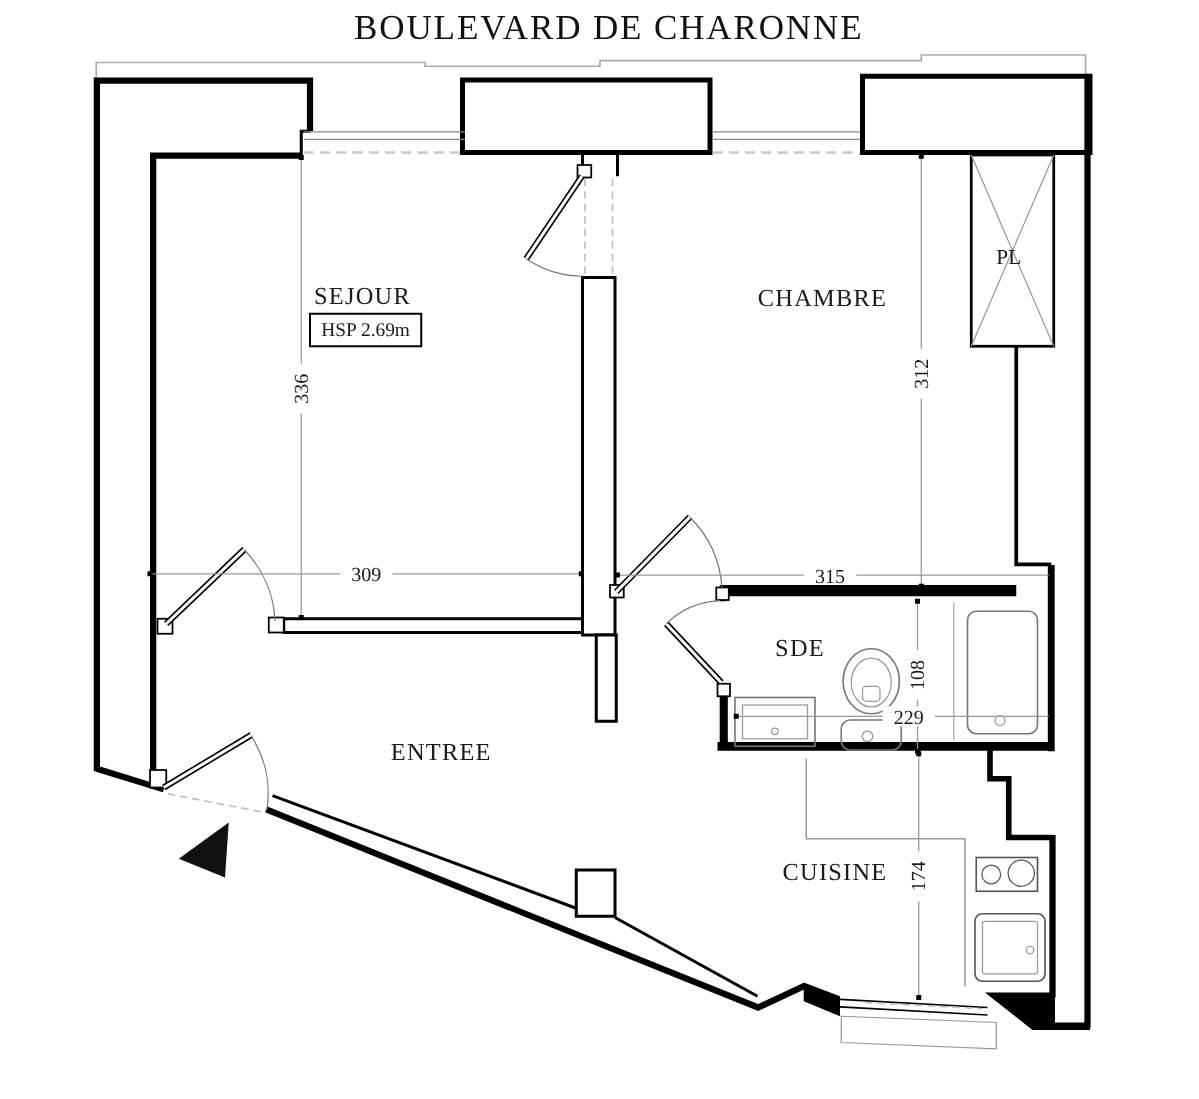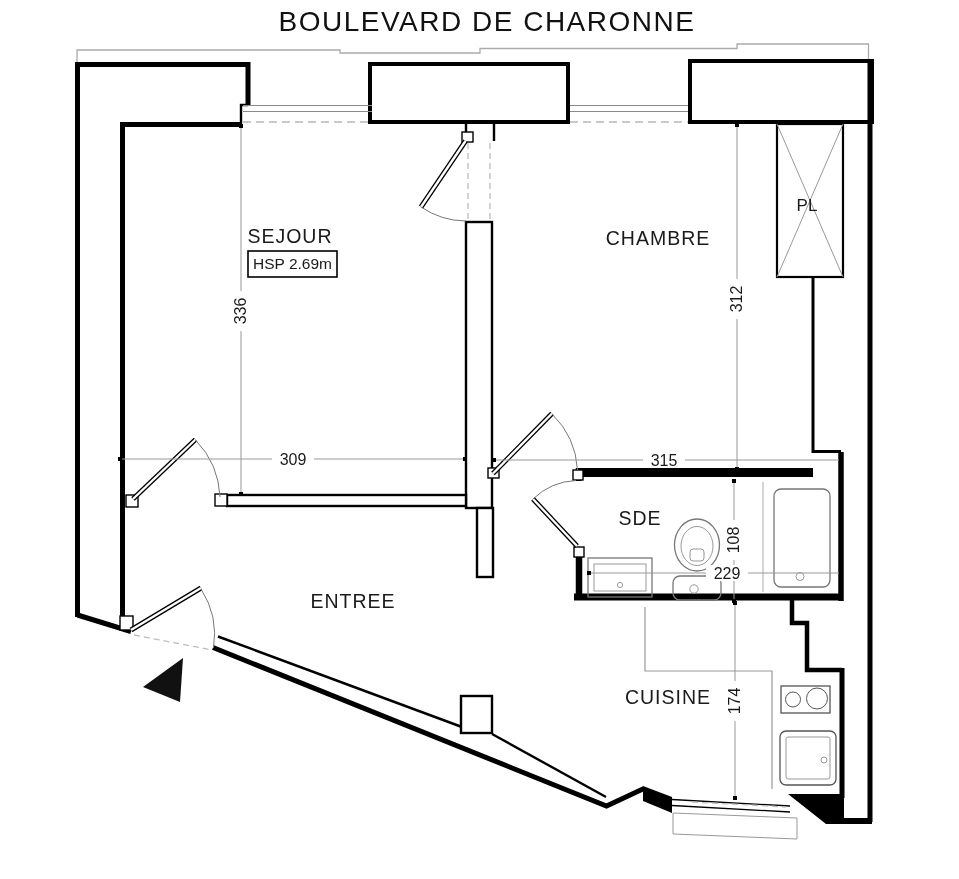--- a/index.html
+++ b/index.html
@@ -1,17 +1,17 @@
 <!DOCTYPE html>
 <html><head>
 <meta charset="utf-8">
 <style>
   html,body{margin:0;padding:0;background:#fff;}
   #plan{position:relative;width:959px;height:879px;background:#ffffff;overflow:hidden;
-        font-family:Liberation Sans, sans-serif;}
+        font-family:Liberation Serif, serif;}
   svg{display:block;}
   .wall5{stroke:#000;stroke-width:5;fill:none;}
   .wall4{stroke:#000;stroke-width:4;fill:#fff;}
   .wallthin{stroke:#000;stroke-width:2.4;fill:none;}
   .wallbox{stroke:#000;stroke-width:2.4;fill:#fff;}
   .jamb{stroke:#000;stroke-width:1.4;fill:#fff;}
   .sill{stroke:#8a8a8a;stroke-width:1;fill:none;}
   .dashw{stroke:#c9c9c9;stroke-width:2;stroke-dasharray:8 5;fill:none;}
   .dashd{stroke:#bdbdbd;stroke-width:1.3;stroke-dasharray:6 4;fill:none;}
   .leafb{stroke:#000;stroke-width:5;fill:none;}

